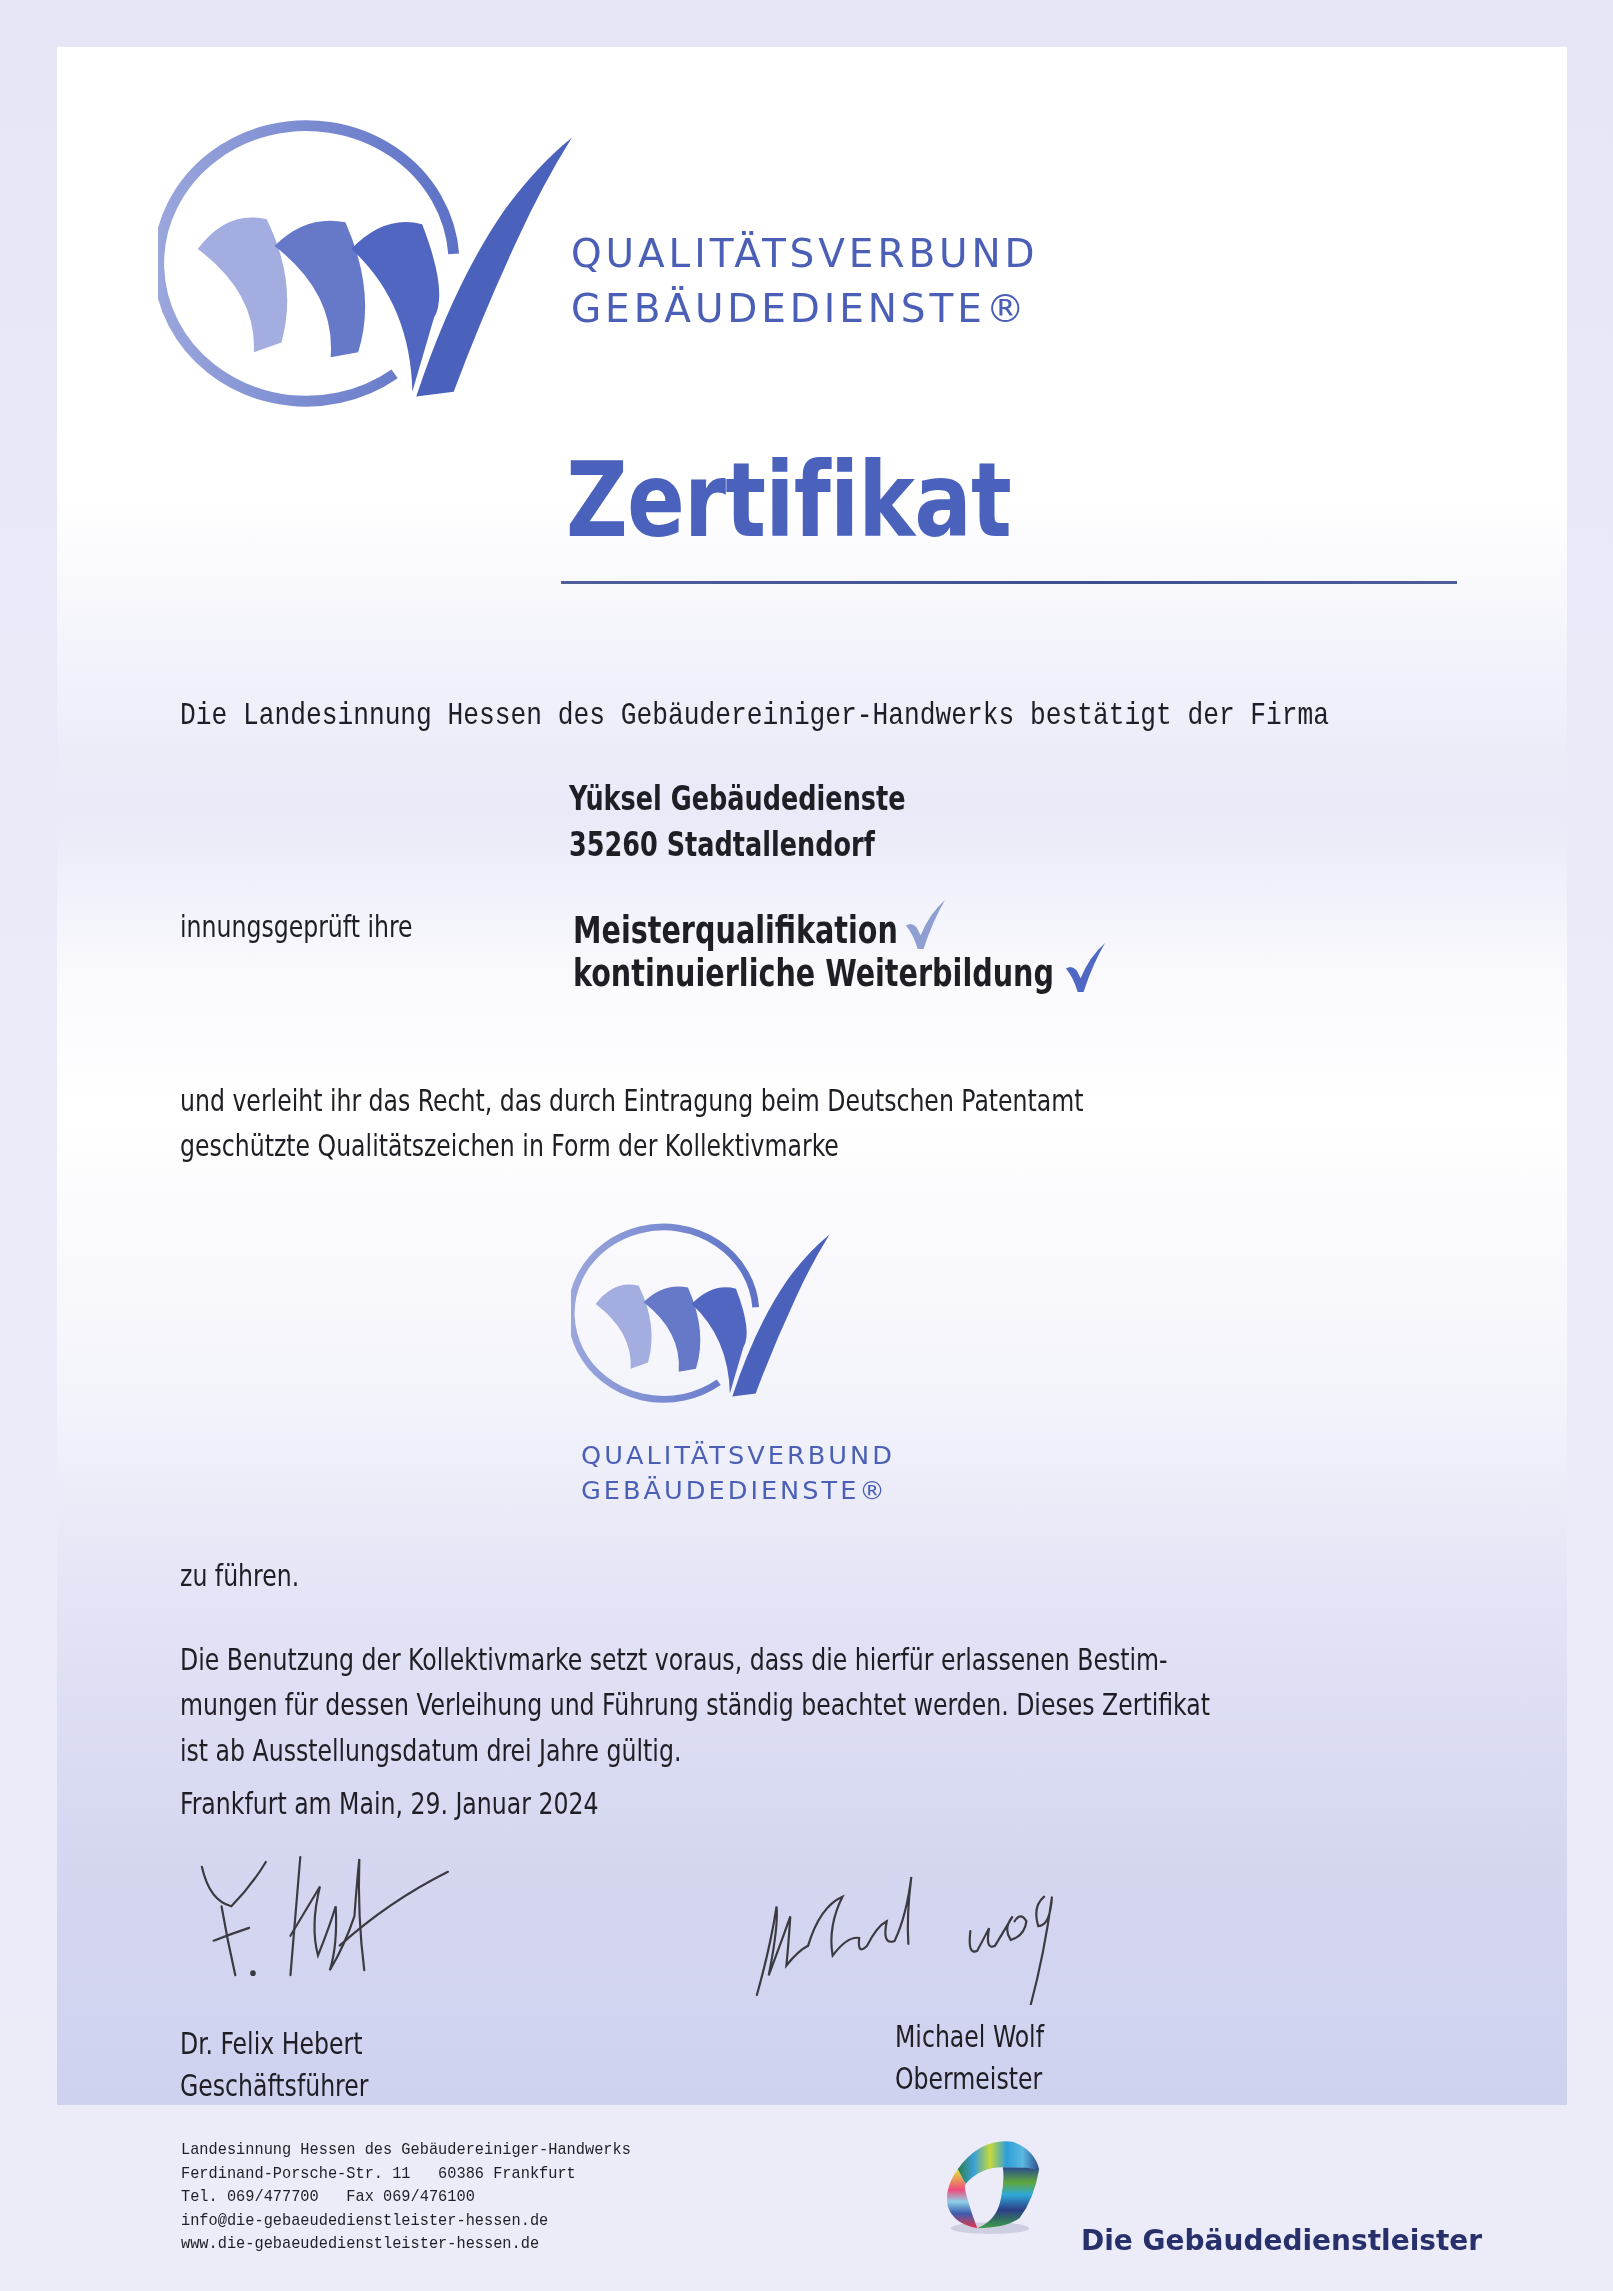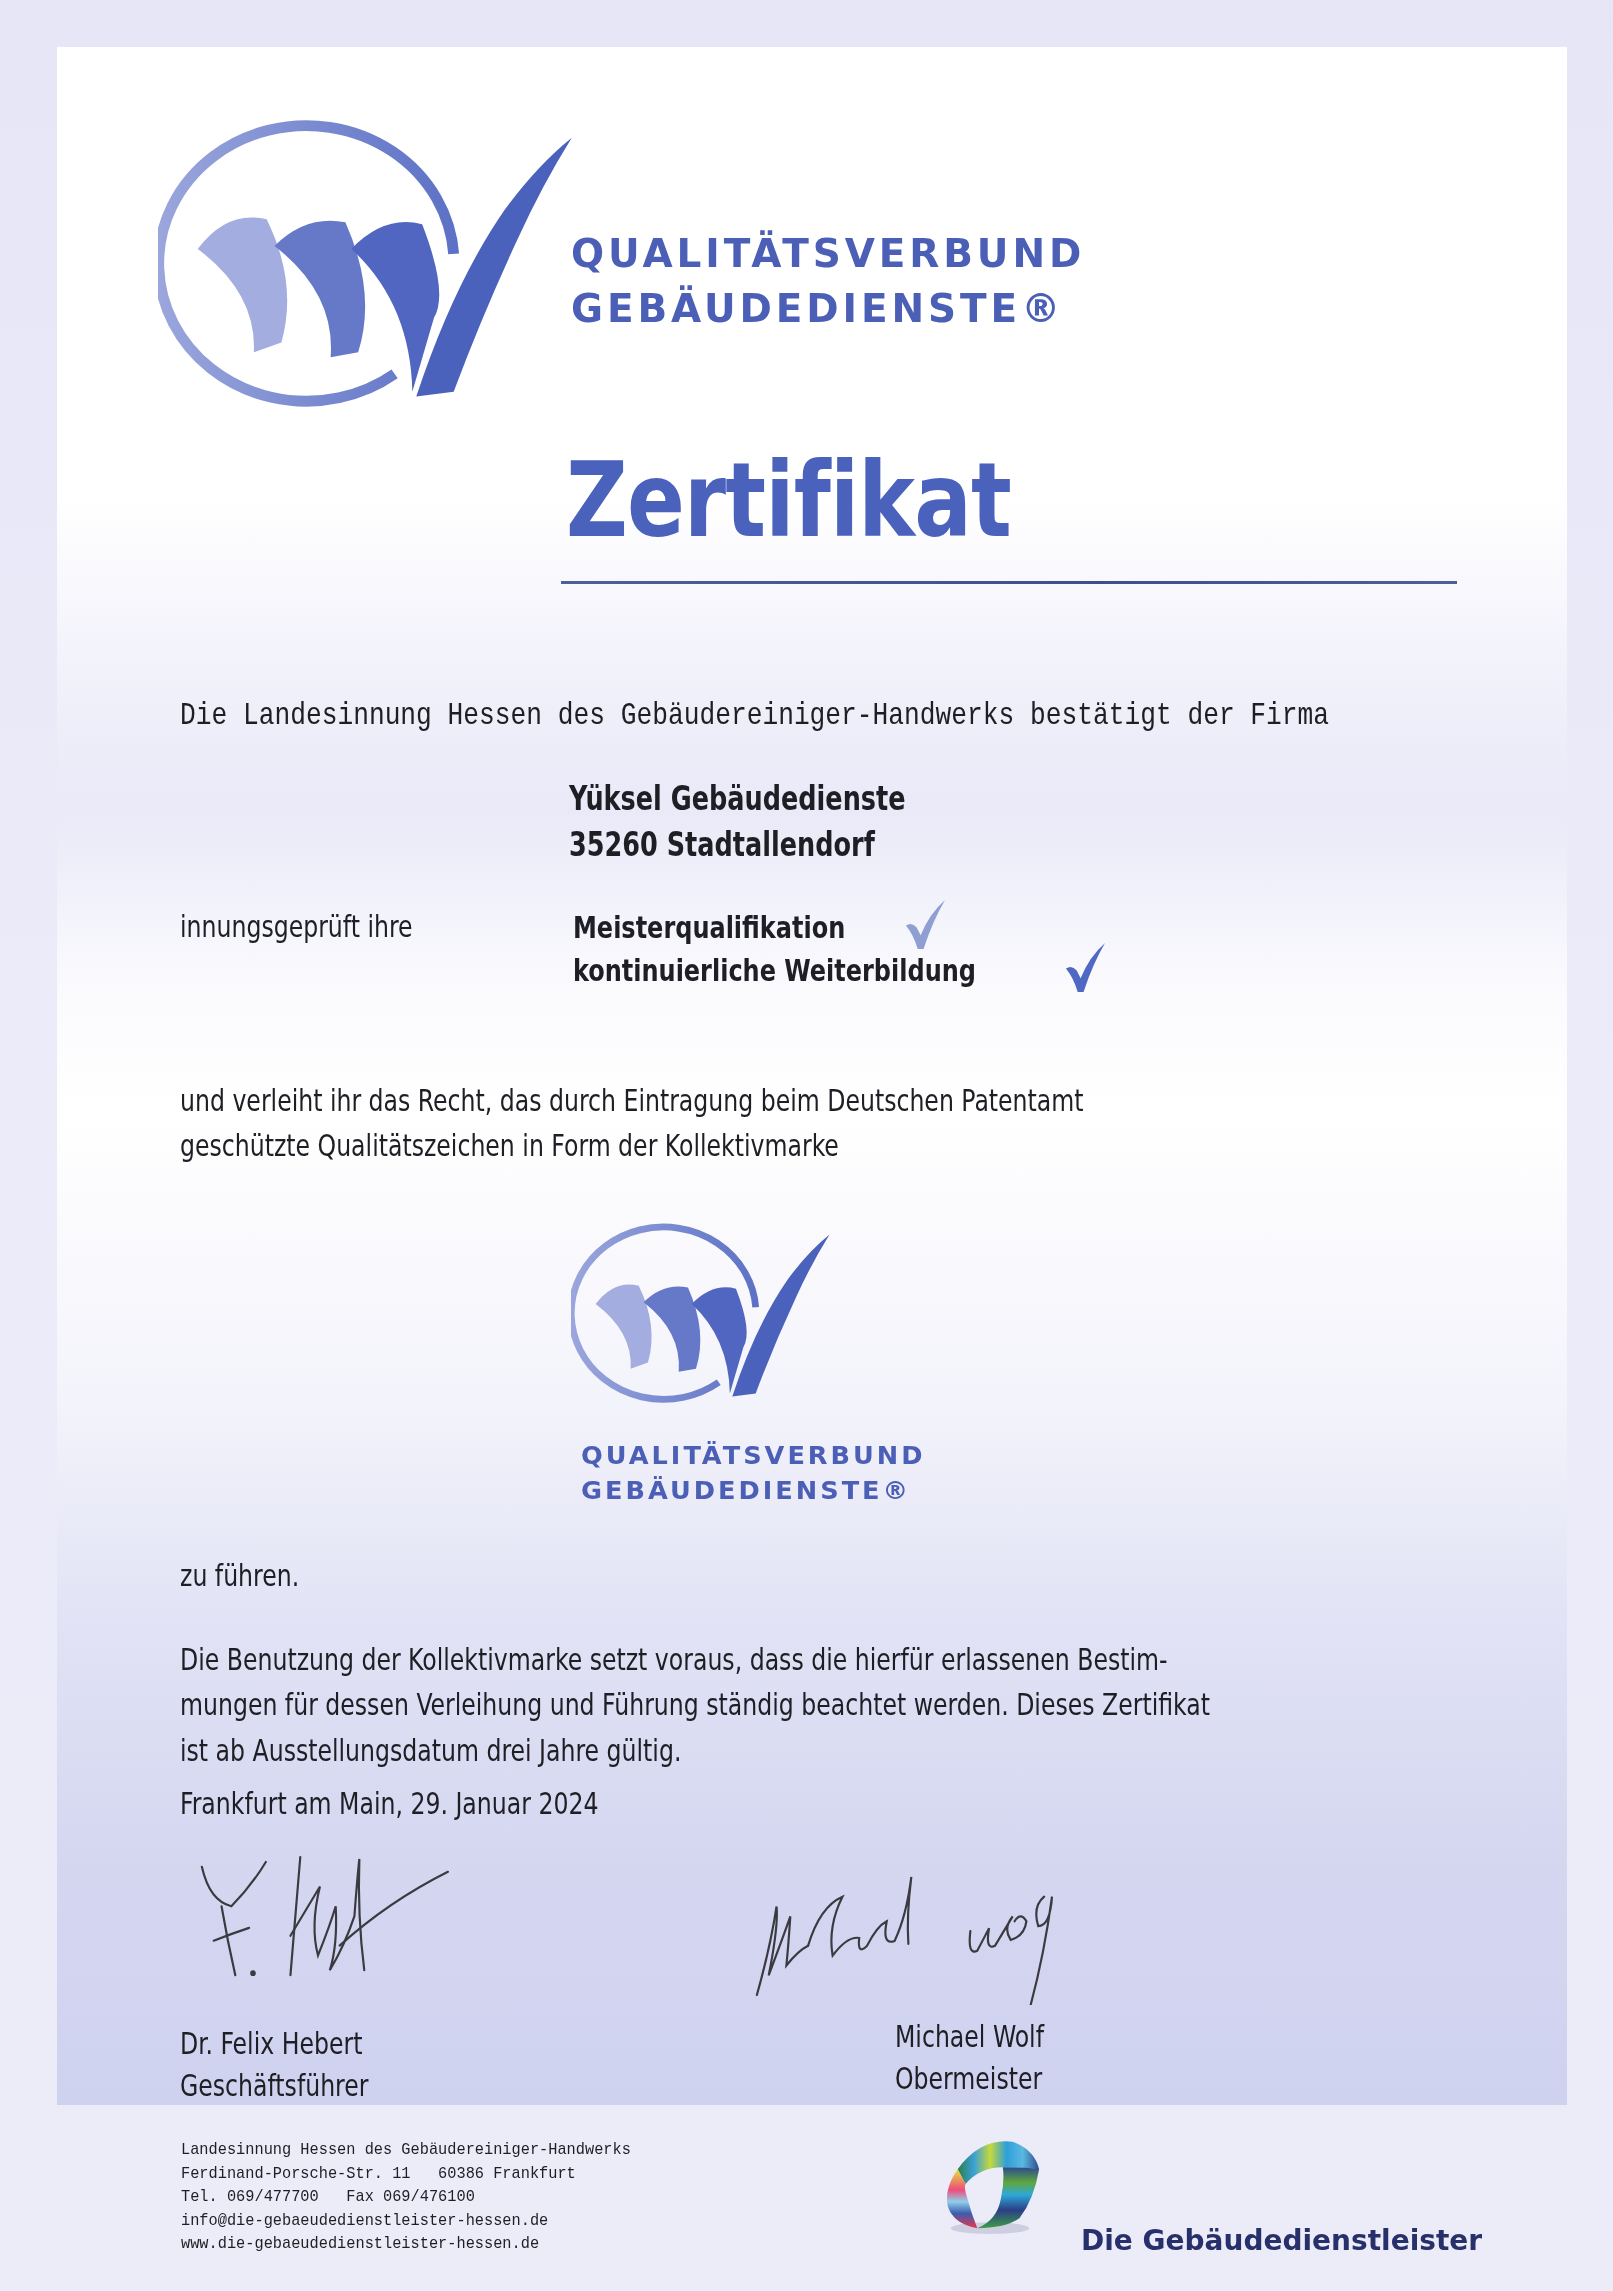--- a/index.html
+++ b/index.html
@@ -25,21 +25,21 @@
         #fbfbfe 46%, #ffffff 52%,
         #f3f3fb 66%, #e2e3f5 76%,
         #d5d7f1 88%, #cfd2ef 100%);
     }
     .abs { position: absolute; }
 
     
     .logo-top { left: 158px; top: 116px; width: 424px; height: 315px; }
     .brand-name {
       font-family: "DejaVu Sans", sans-serif;
-      font-weight: bold;
+      font-weight: normal;
       color: #4a5fb5;
       letter-spacing: 3.9px;
       line-height: 1;
     }
     .brand-top { left: 571px; top: 234px; }
     .brand-top .line { font-size: 39px; margin-bottom: 15.8px; }
 
     .title {
       left: 566px; top: 448px;
       font-family: "DejaVu Sans", sans-serif;
@@ -64,21 +64,21 @@
       white-space: nowrap;
     }
     .cond { transform: scaleX(0.86); transform-origin: left top; }
 
     .intro { left: 180px; top: 701px; font-family: Liberation Mono, monospace; }
     .firm { left: 569px; top: 782px; font-size: 33px; font-weight: bold; }
     .firm .line { margin-bottom: 12.8px; }
 
     .tested-label { left: 180px; top: 912px; }
     .qual-list { left: 573px; top: 912px; }
-    .qual-item { position: relative; height: 43px; font-weight: bold; font-size: 31px; text-decoration: underline; }
+    .qual-item { position: relative; height: 43px; font-weight: bold; font-size: 37px; text-decoration: underline; }
     .qual-item .check {
       position: absolute; top: -13.8px;
       width: 43px; height: 53px;
     }
 
     .grant { left: 180px; top: 1086px; }
     .grant .line { margin-bottom: 14.8px; }
 
     .logo-mid { left: 571px; top: 1221px; width: 296px; height: 197px; }
     .brand-mid { left: 581px; top: 1443px; }

